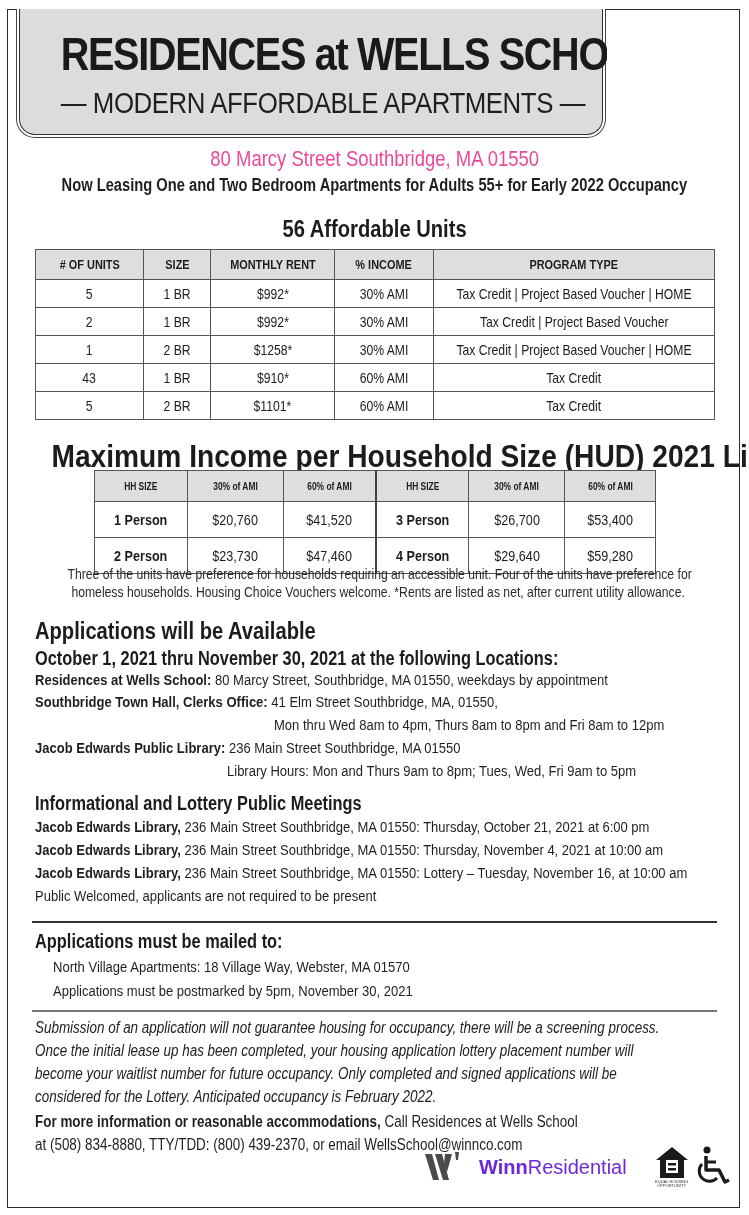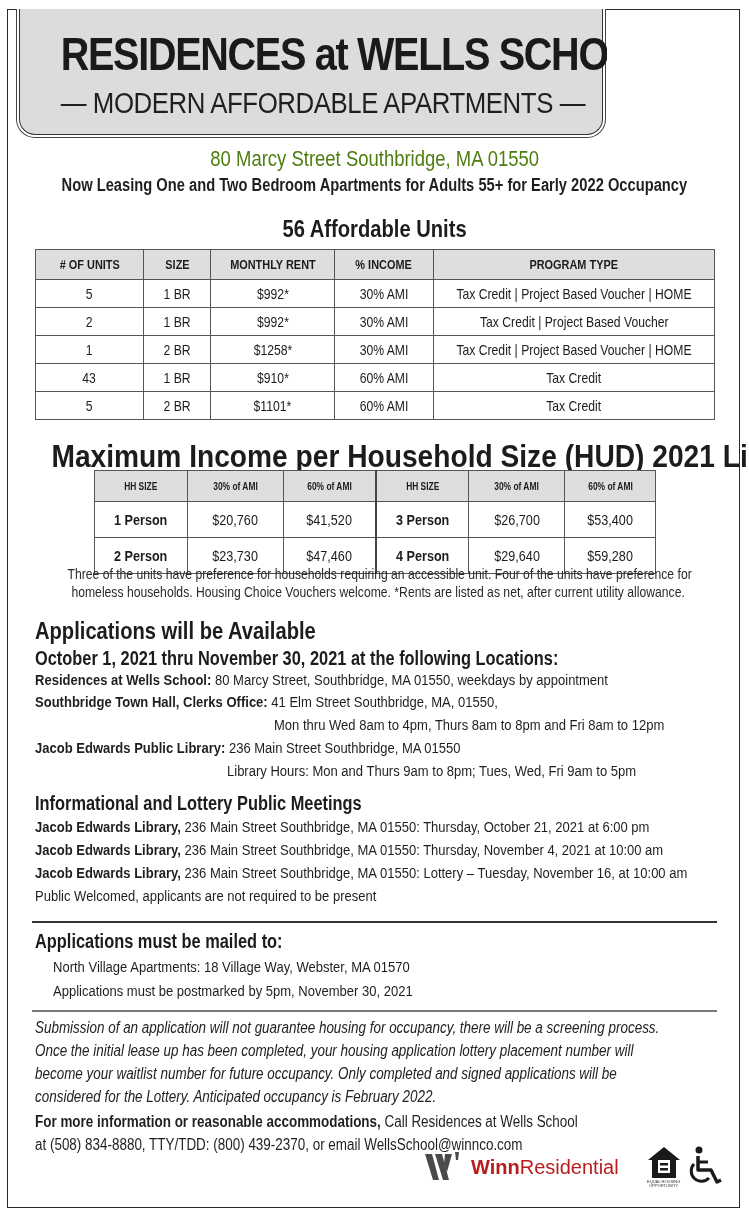--- a/index.html
+++ b/index.html
@@ -26,21 +26,21 @@
     margin-top: 20px; line-height: 50px; white-space: nowrap;
   }
   .header-sub {
     font-family: "Liberation Sans", sans-serif; font-size: 30px;
     letter-spacing: -0.5px; color: #1f1f1f; line-height: 36px;
     transform: scaleX(0.86); transform-origin: center; margin-top: 6px; white-space: nowrap;
   }
 
   .narrow { display: inline-block; transform: scaleX(0.84); transform-origin: center; white-space: nowrap; }
   .center-block { position: absolute; left: 0; width: 749px; text-align: center; }
-  .addr { top: 146px; font-size: 22px; font-weight: normal; color: #4d7c0f; }
+  .addr { top: 146px; font-size: 22px; font-weight: normal; color: #ec4899; }
   .leasing { top: 175px; font-size: 17.5px; font-weight: bold; color: #1f1f1f; }
   .units-title { top: 215px; font-size: 24px; font-weight: bold; }
 
   table { border-collapse: collapse; position: absolute; }
   .t1 { left: 35px; top: 249px; width: 680px; }
   .t1 th, .t1 td { border: 1px solid #555; text-align: center; height: 28px; }
   .t1 th { background: #dedede; font-size: 13px; font-weight: bold; height: 30px; margin-left: 29px; }
   .t1 td { font-size: 14.5px; }
   .cell-in { display: inline-block; transform: scaleX(0.84); transform-origin: center; white-space: nowrap; }
 
@@ -238,21 +238,21 @@
 
 <div class="logo-row">
   <span style="display:inline-block;width:38px;height:30px;">
     <svg width="38" height="30" viewBox="0 0 38 30">
       <polygon points="0,2 7,2 14,28 8,28" fill="#4a4a4a"></polygon>
       <polygon points="10,2 17,2 24,28 18,28" fill="#4a4a4a"></polygon>
       <polygon points="20,2 27,2 22,20 19,12" fill="#4a4a4a"></polygon>
       <polygon points="30,0 34,0 33,8 31,8" fill="#4a4a4a"></polygon>
     </svg>
   </span>
-  <span style="margin-left:8px;font-size:20px;color:#b91c1c;white-space:nowrap;">
+  <span style="margin-left:16px;font-size:20px;color:#6d28d9;white-space:nowrap;">
     <b>Winn</b><span>Residential</span>
   </span>
   <span style="display:inline-block;margin-left:28px;width:34px;height:42px;position:relative;">
     <svg width="34" height="34" viewBox="0 0 34 34">
       <polygon points="17,1 33,14 29,14 29,32 5,32 5,14 1,14" fill="#1a1a1a"></polygon>
       <rect x="11" y="14" width="12" height="13" fill="#fff"></rect>
       <rect x="13" y="17" width="8" height="2.5" fill="#1a1a1a"></rect>
       <rect x="13" y="22" width="8" height="2.5" fill="#1a1a1a"></rect>
     </svg>
     <span style="position:absolute;left:0;top:34px;width:34px;font-size:4px;line-height:4px;text-align:center;color:#333;">EQUAL HOUSING OPPORTUNITY</span>

